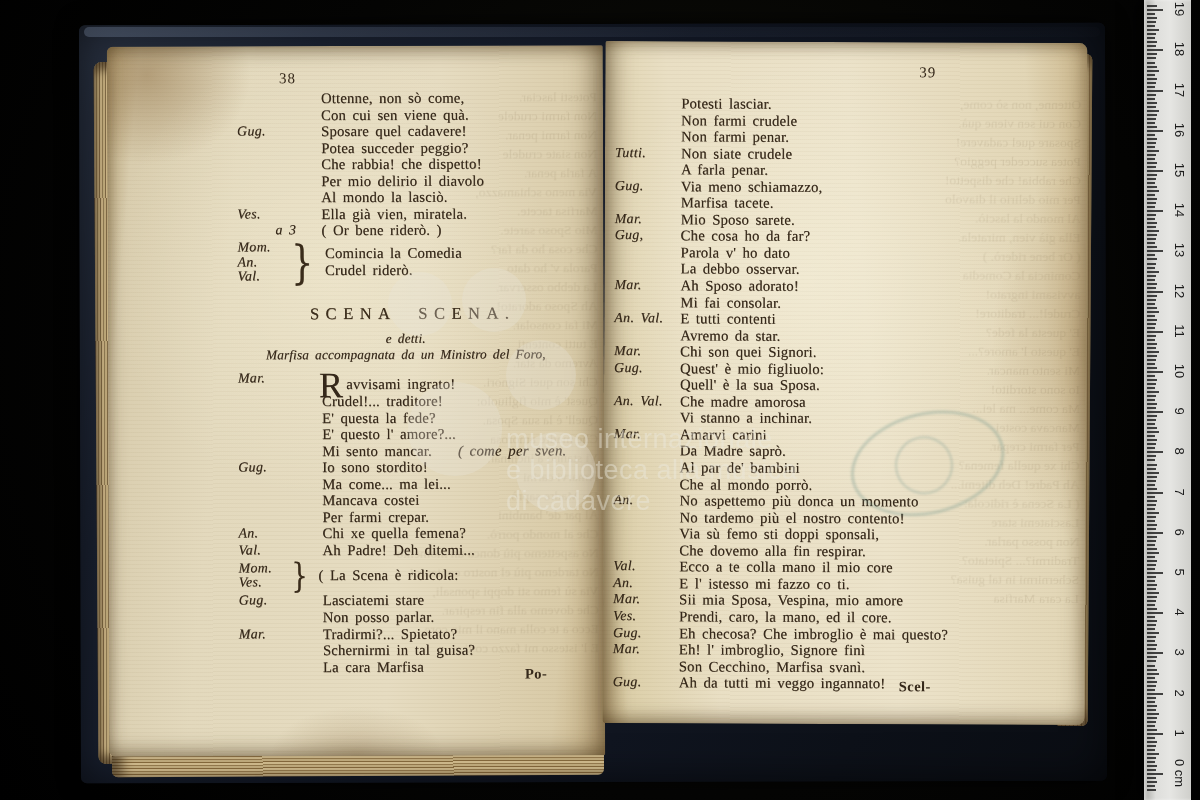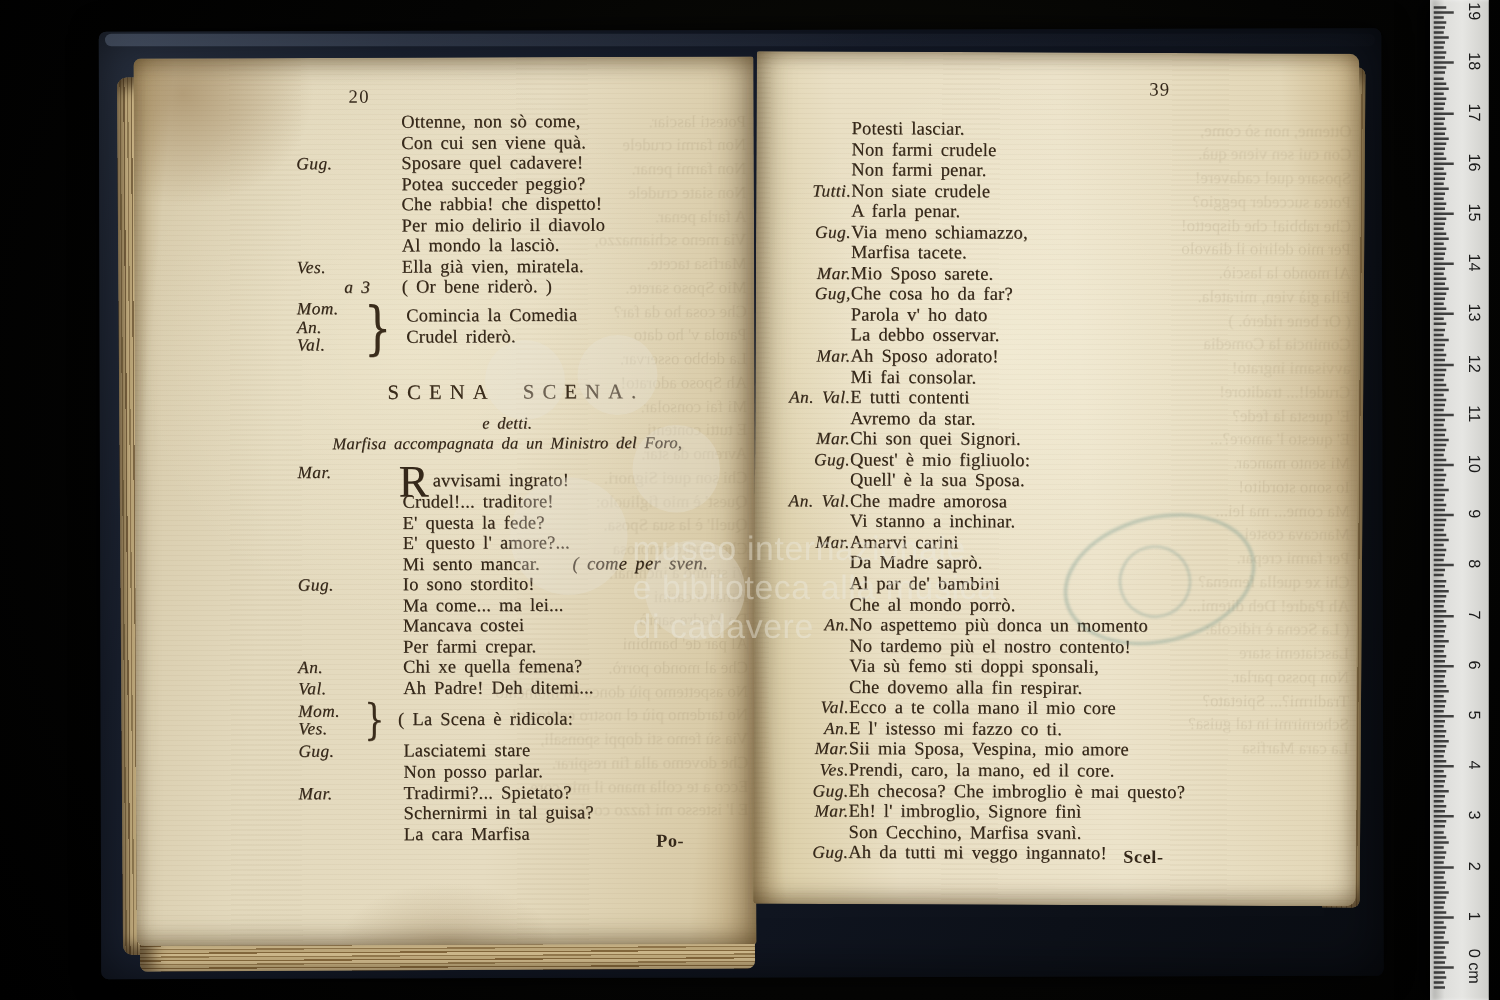--- a/index.html
+++ b/index.html
@@ -50,21 +50,21 @@
   .ghost-right{left:224px;top:52px;width:252px;height:620px;}
   
   .pagenum{position:absolute;font-size:15px;letter-spacing:1px;}
   .lines{position:absolute;font-size:14.7px;line-height:16.55px;letter-spacing:.2px;word-spacing:2.5px;
     text-shadow:.3px .3px .4px rgba(55,38,20,.55);}
   .lines-left{left:130px;top:44px;width:360px;}
   .lines-right{left:10px;top:54px;width:465px;}
   .row{display:flex;align-items:flex-start;}
   .lbl{flex:none;font-style:italic;font-size:13.8px;letter-spacing:.4px;}
   .lines-left .lbl{width:84px;}
-  .lines-right .lbl{width:66px;text-align:right;}
+  .lines-right .lbl{width:66px;}
   .lbl.note{padding-left:38px;box-sizing:border-box;}
   .txt{flex:1;}
   .aside{font-style:italic;margin-left:26px;letter-spacing:.3px;}
   .dropcap{font-size:36px;line-height:14px;position:relative;top:8px;margin:0 3px 0 -3px;}
   .heading{font-size:16.5px;letter-spacing:6.5px;word-spacing:12px;text-align:center;margin:21px 0 9px -10px;color:#3a2c1b;}
   .direction{font-style:italic;font-size:13.2px;line-height:15.5px;text-align:center;margin:0 10px 7px -14px;}
   .grow{display:flex;align-items:center;}
   .glabels{flex:none;}
   .lines-left .glabels{width:50px;}
   .glbl{font-style:italic;font-size:13.8px;line-height:14.6px;letter-spacing:.4px;}
@@ -126,21 +126,21 @@
         <div>Da Madre saprò.</div>
         <div>Al par de' bambini</div>
         <div>Che al mondo porrò.</div>
         <div>No aspettemo più donca un momento</div>
         <div>No tardemo più el nostro contento!</div>
         <div>Via sù femo sti doppi sponsali,</div>
         <div>Che dovemo alla fin respirar.</div>
         <div>Ecco a te colla mano il mio core</div>
         <div>E l' istesso mi fazzo co ti.</div>
       </div>
-    <div class="pagenum" style="left:172px;top:24px;">20</div>
+    <div class="pagenum" style="left:172px;top:24px;">38</div>
     <div class="lines lines-left" id="left-lines">
         <div class="row">
           <div class="lbl"></div>
           <div class="txt">Ottenne, non sò come,</div>
         </div>
         <div class="row">
           <div class="lbl"></div>
           <div class="txt">Con cui sen viene quà.</div>
         </div>
         <div class="row">

